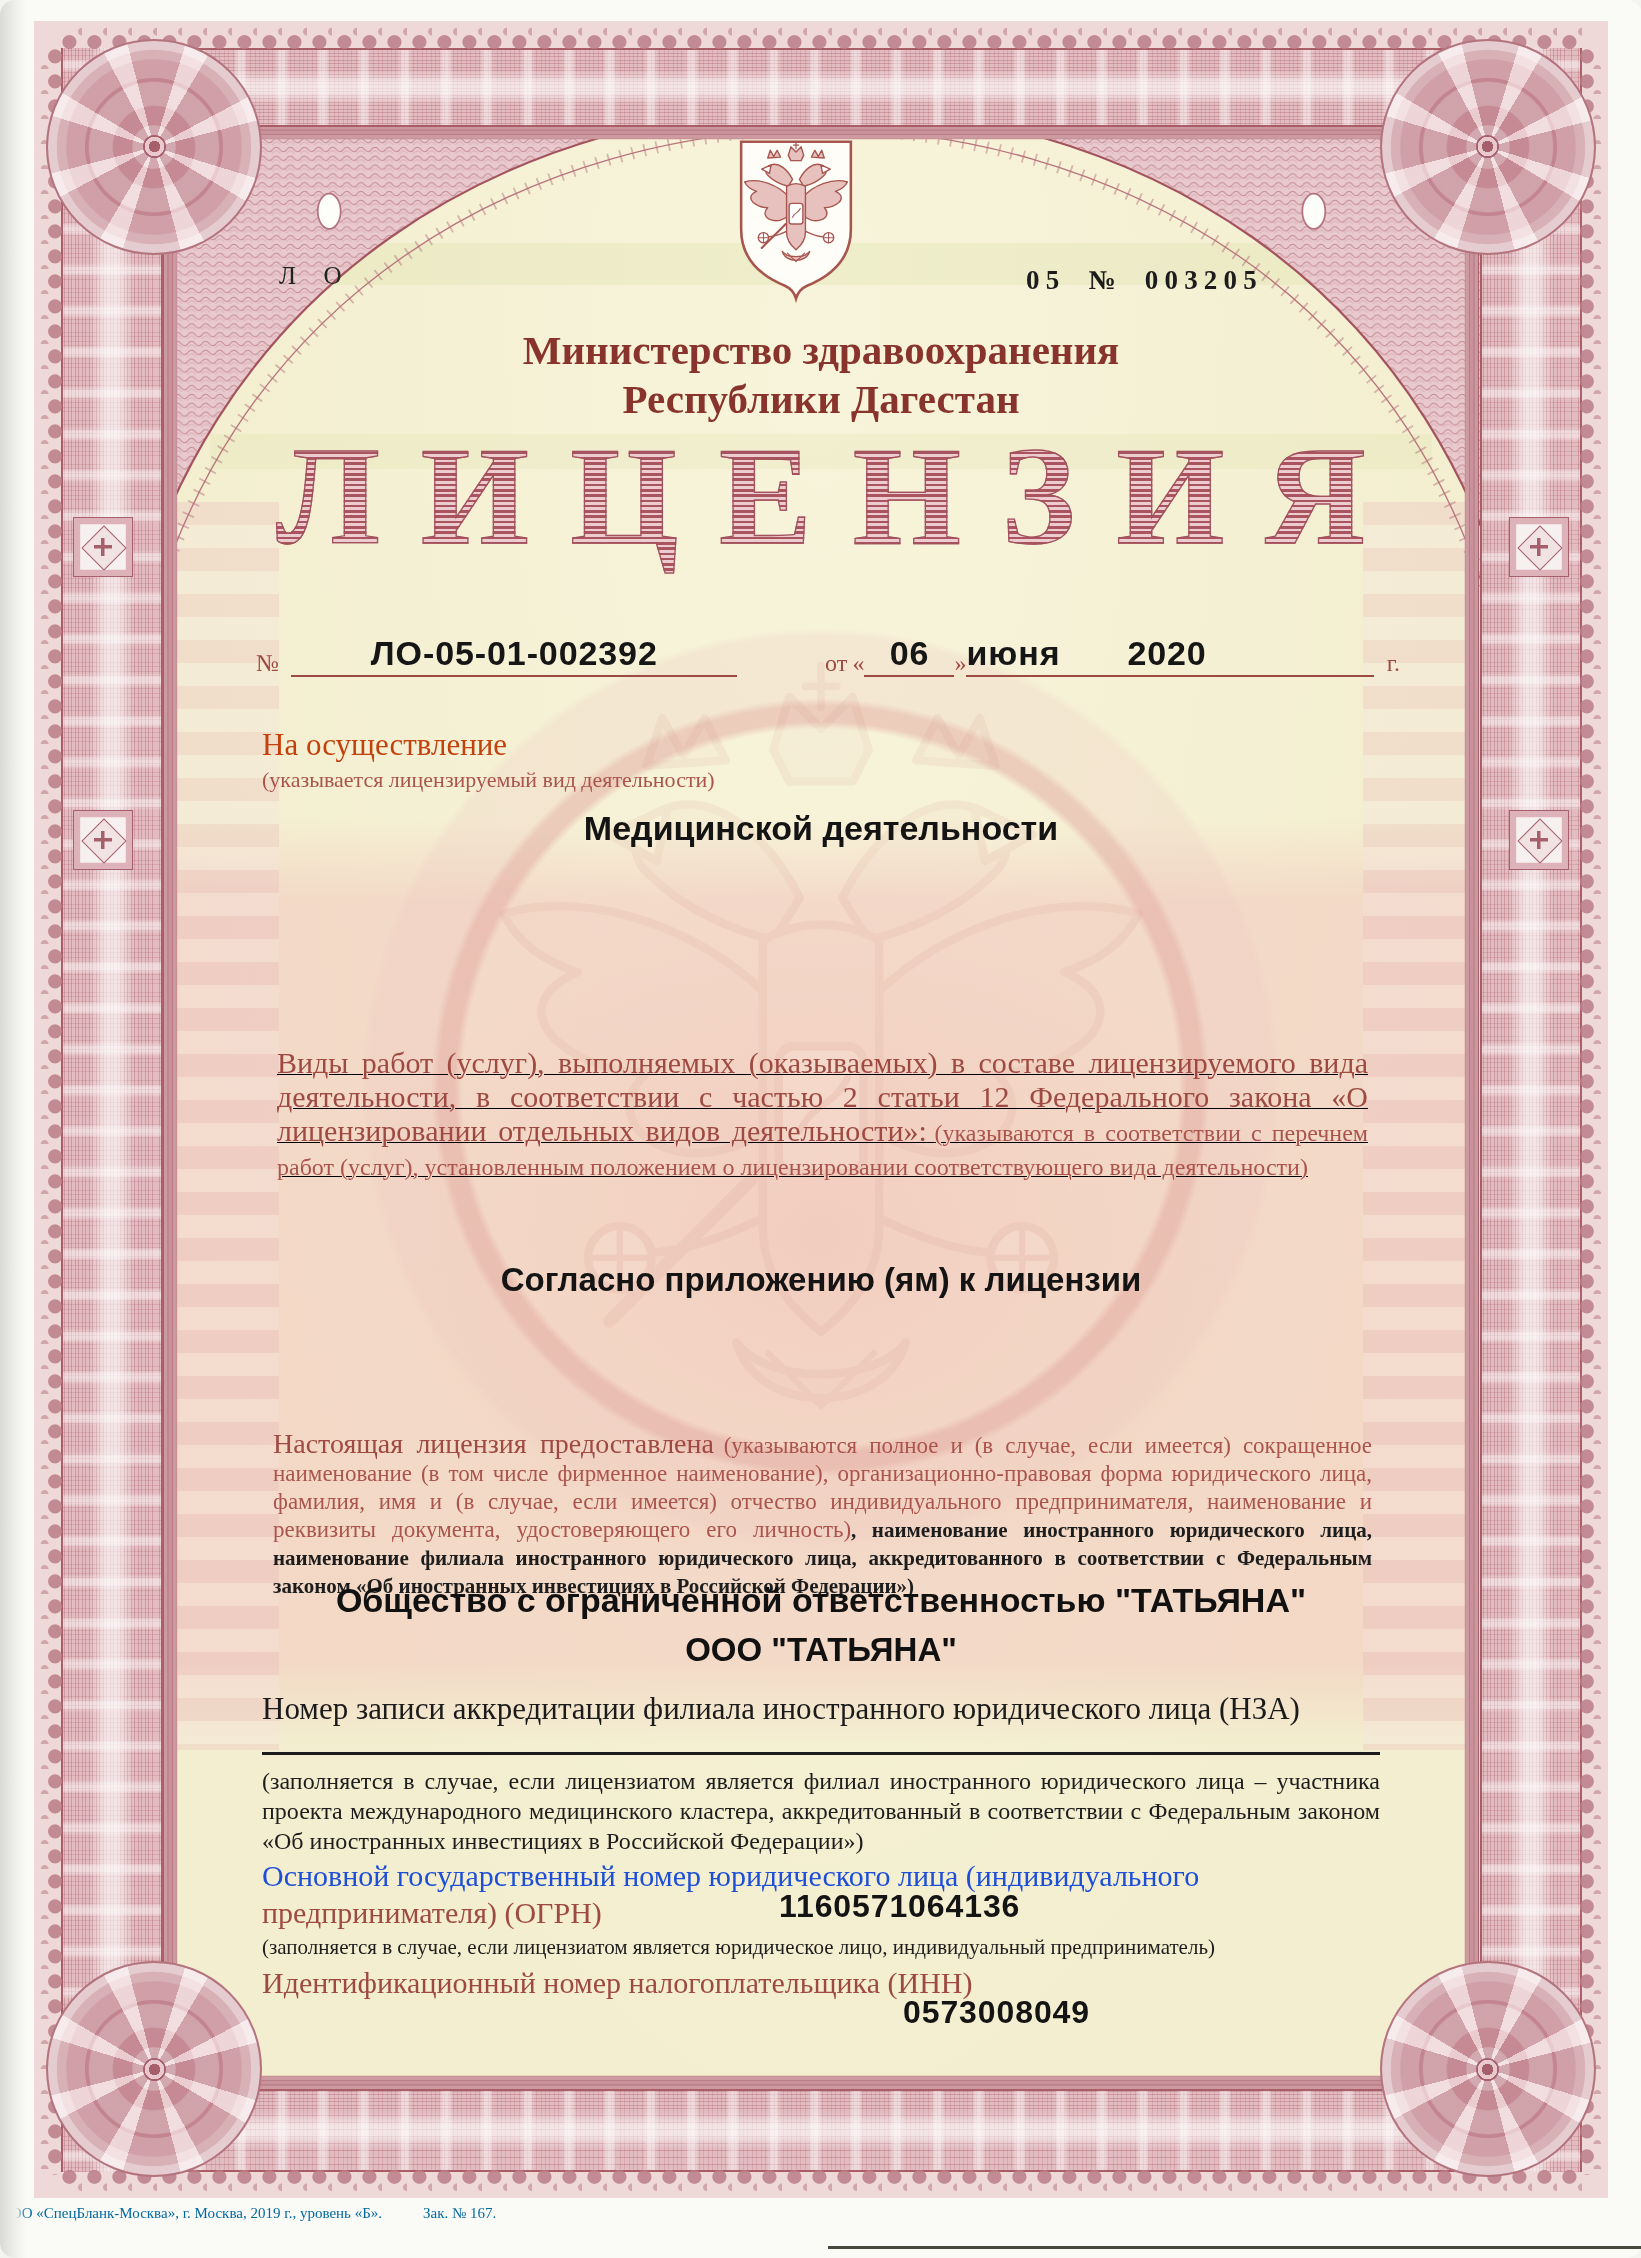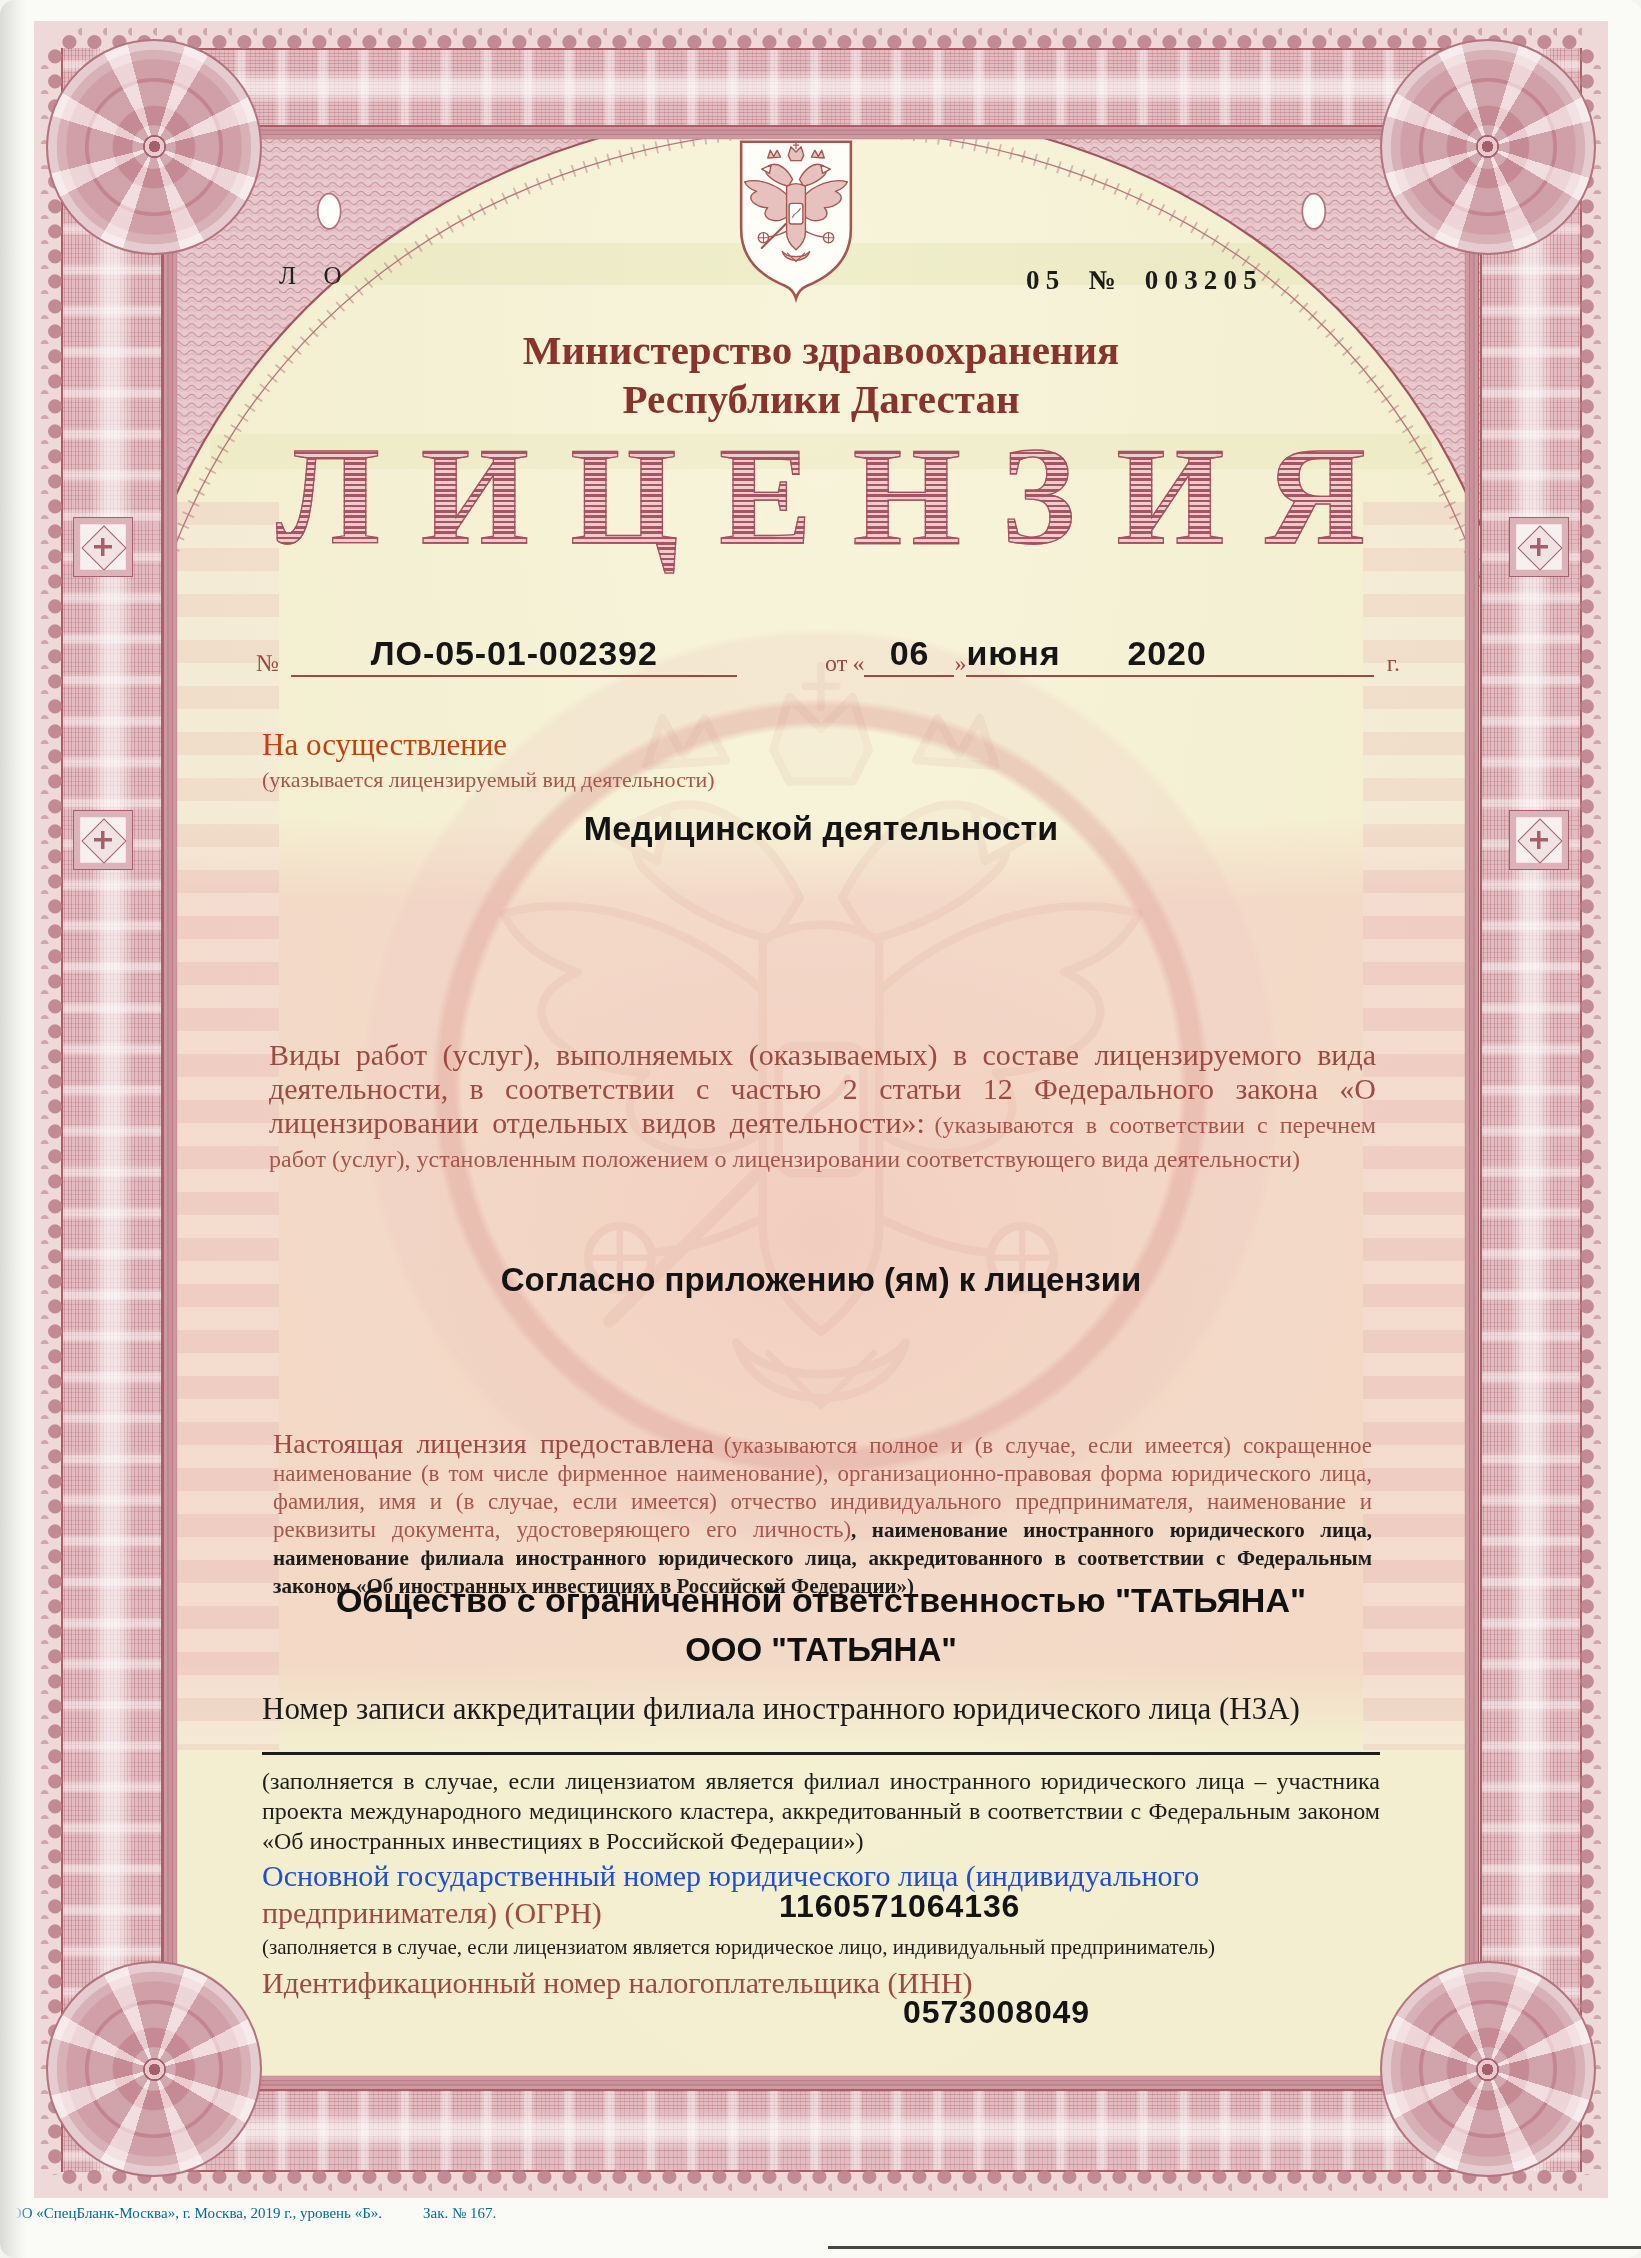--- a/index.html
+++ b/index.html
@@ -105,21 +105,21 @@
   .ucell{border-bottom:2.6px solid #9c4a44;text-align:center;padding-bottom:0.9px;}
   .val{font:700 34px/41px "Liberation Sans","DejaVu Sans",sans-serif;color:#161616;letter-spacing:0.9px;font-style:normal;}
   .w1{width:446px;margin-left:12.4px;} .w2{width:90px;} 
   .w3{width:408px;display:flex;justify-content:flex-start;gap:67px;}
   .sp{flex:1}
   .mr4{margin-right:5.3px}.ml12{margin-left:12.4px}
   .h-red{left:228px;top:706px;font:31px/35px "Liberation Serif",serif;color:#c2410c;}
   .h-red-note{left:228px;top:746px;font:22px/26.5px "Liberation Serif",serif;color:#aa544c;}
   .act-type{left:0;right:0;top:788px;text-align:center;font:700 34px/39px "Liberation Sans","DejaVu Sans",sans-serif;color:#141414;}
   .skolkovo{left:141px;right:141px;top:856px;text-align:center;font:26.5px/34px "Liberation Sans","DejaVu Sans",sans-serif;color:#191919;}
-  .vidy{left:231px;right:228px;top:1013px;text-align:justify;margin:4px;}
+  .vidy{left:231px;right:228px;top:1013px;text-align:justify;margin:12px;text-decoration:underline;}
   .vbig{font:30px/34px "Liberation Serif",serif;color:#9e4a42;}
   .vsmall{font:24px/34px "Liberation Serif",serif;color:#ab544d;}
   .soglasno{left:0;right:0;top:1239px;text-align:center;font:700 33px/39px "Liberation Sans","DejaVu Sans",sans-serif;color:#141414;}
   .gpara{left:231px;right:228px;top:1401px;text-align:justify;margin:8px;}
   .glead{font:28px/28px "Liberation Serif",serif;color:#9e4a42;}
   .gnote{font:23px/28px "Liberation Serif",serif;color:#ab544d;}
   .gnote2{font:700 21px/28px "Liberation Serif",serif;color:#1d1d1d;}
   .orgfull{left:0;right:0;top:1560px;text-align:center;font:700 34px/39px "Liberation Sans","DejaVu Sans",sans-serif;color:#111;}
   .orgshort{left:0;right:0;top:1609px;text-align:center;font:700 33px/39px "Liberation Sans","DejaVu Sans",sans-serif;color:#111;}
   .nza-label{left:228px;right:228px;top:1669px;font:31px/37px "Liberation Serif",serif;color:#1b1b1b;}

